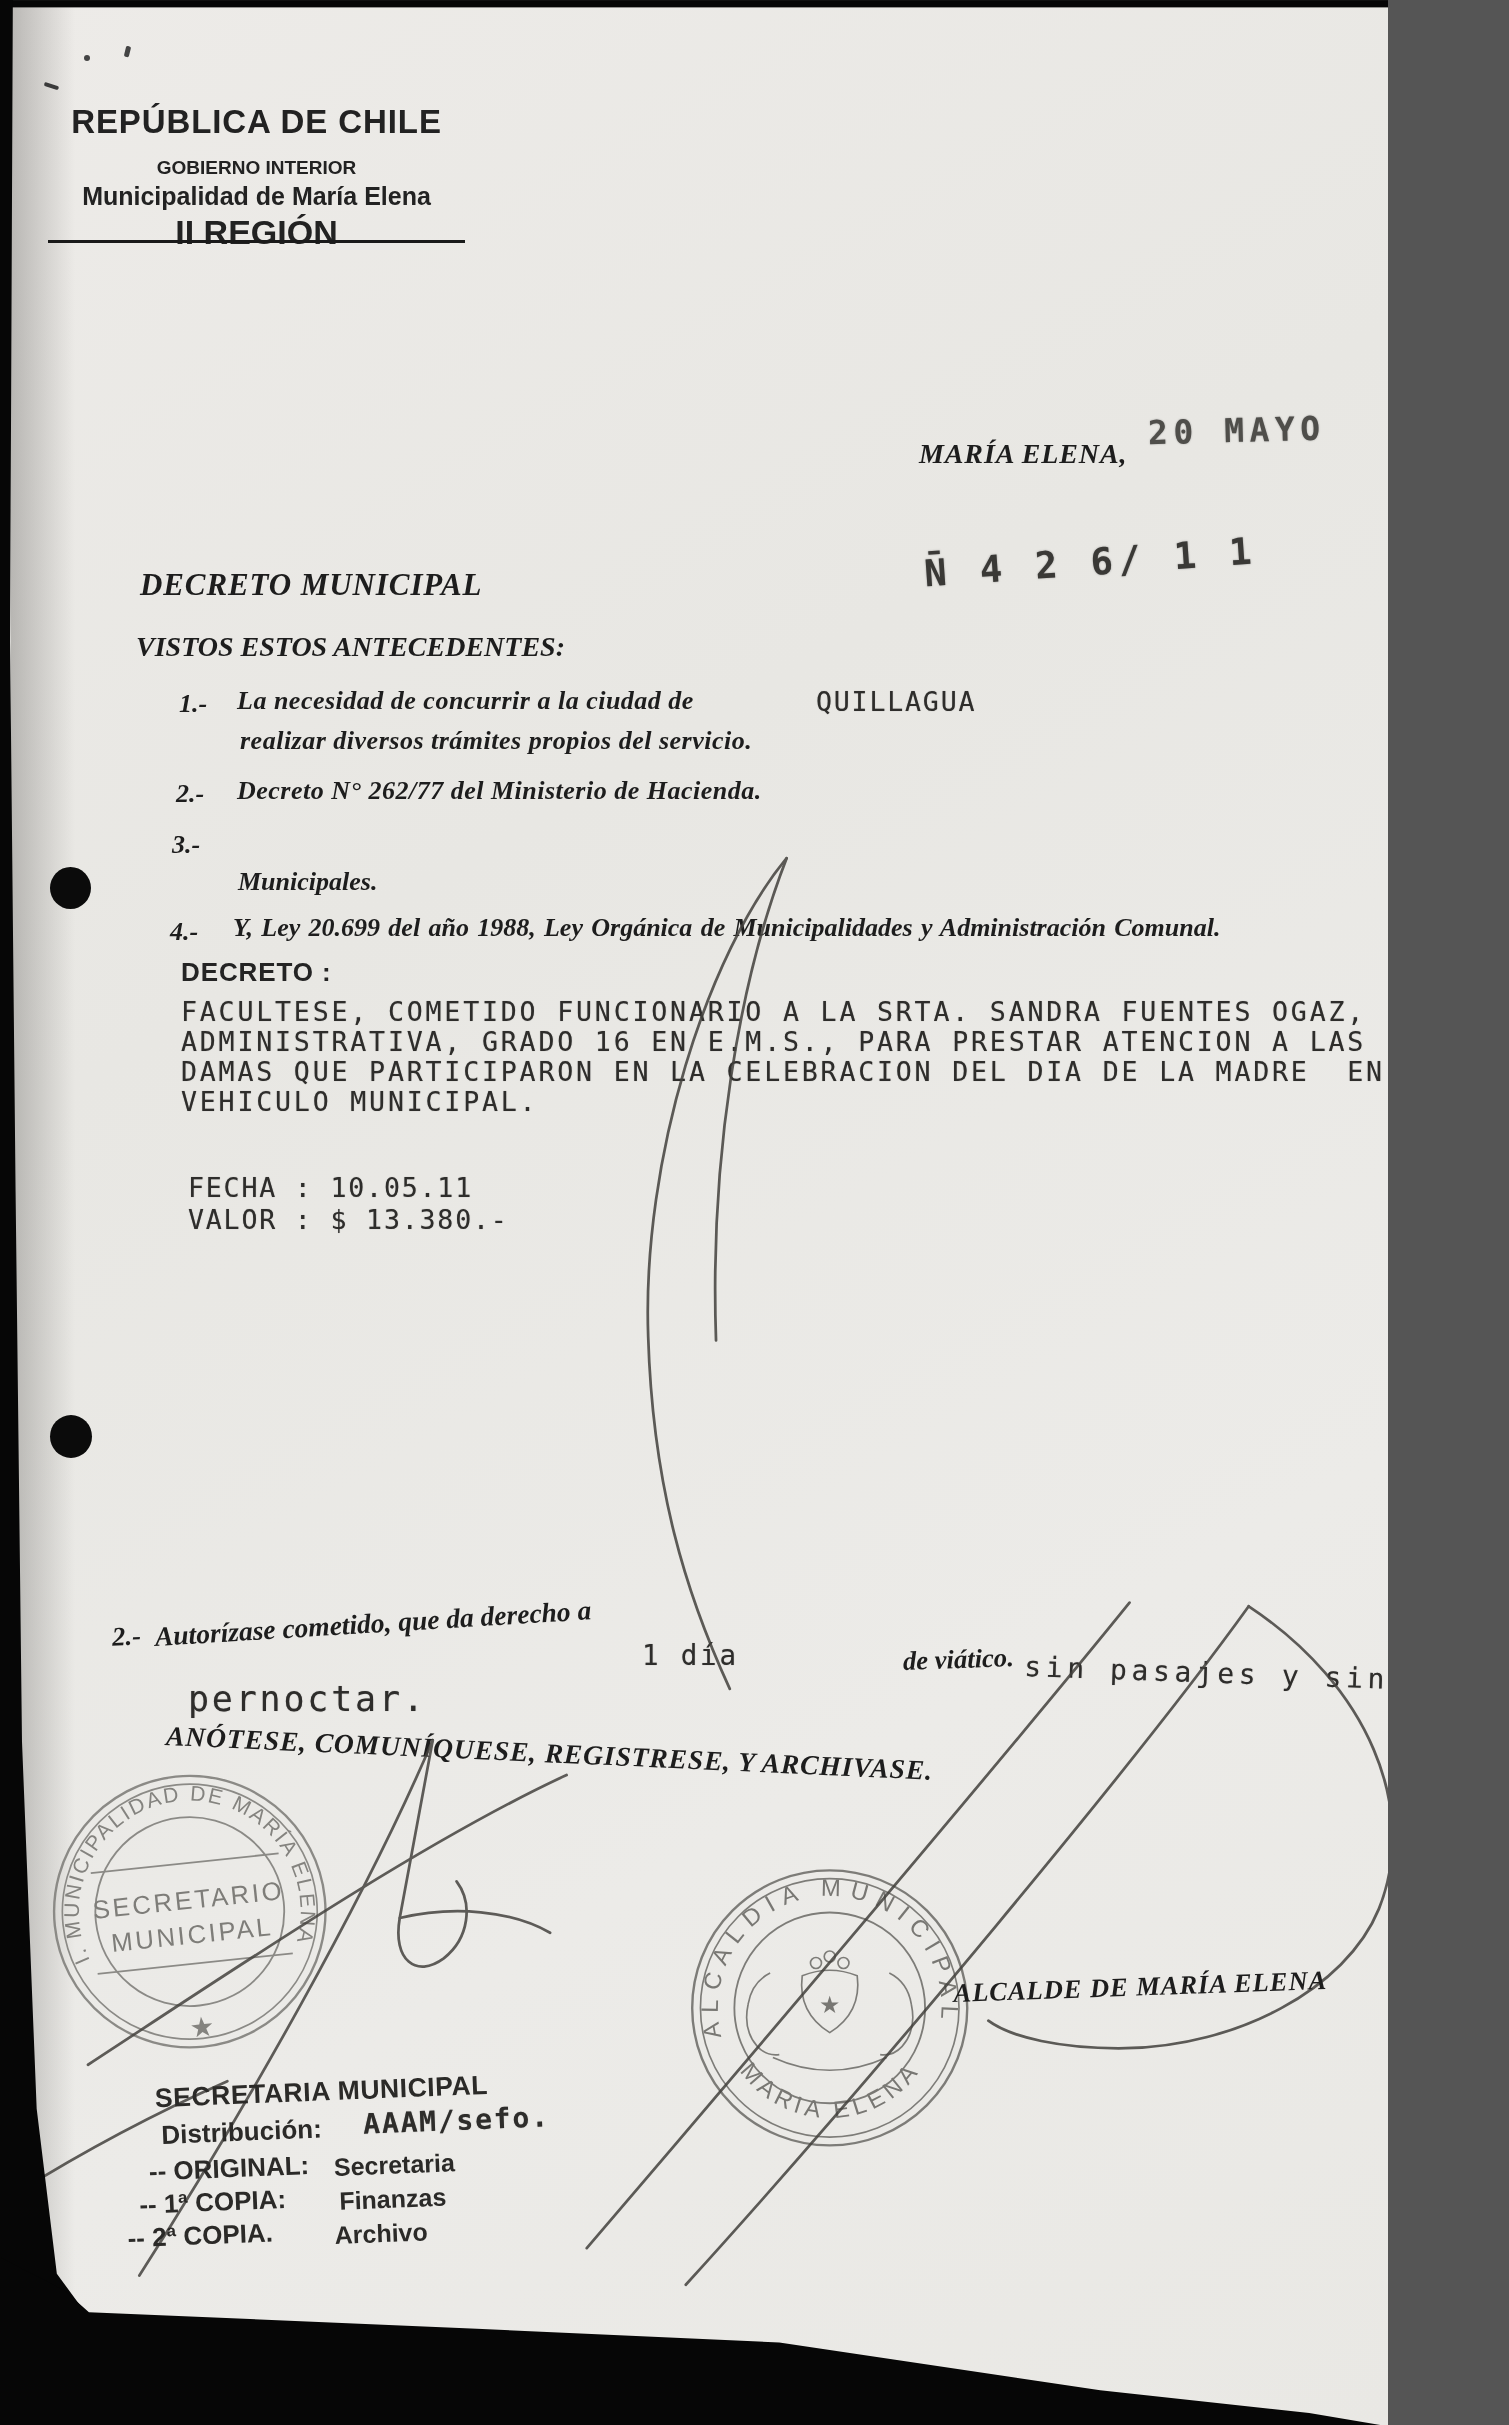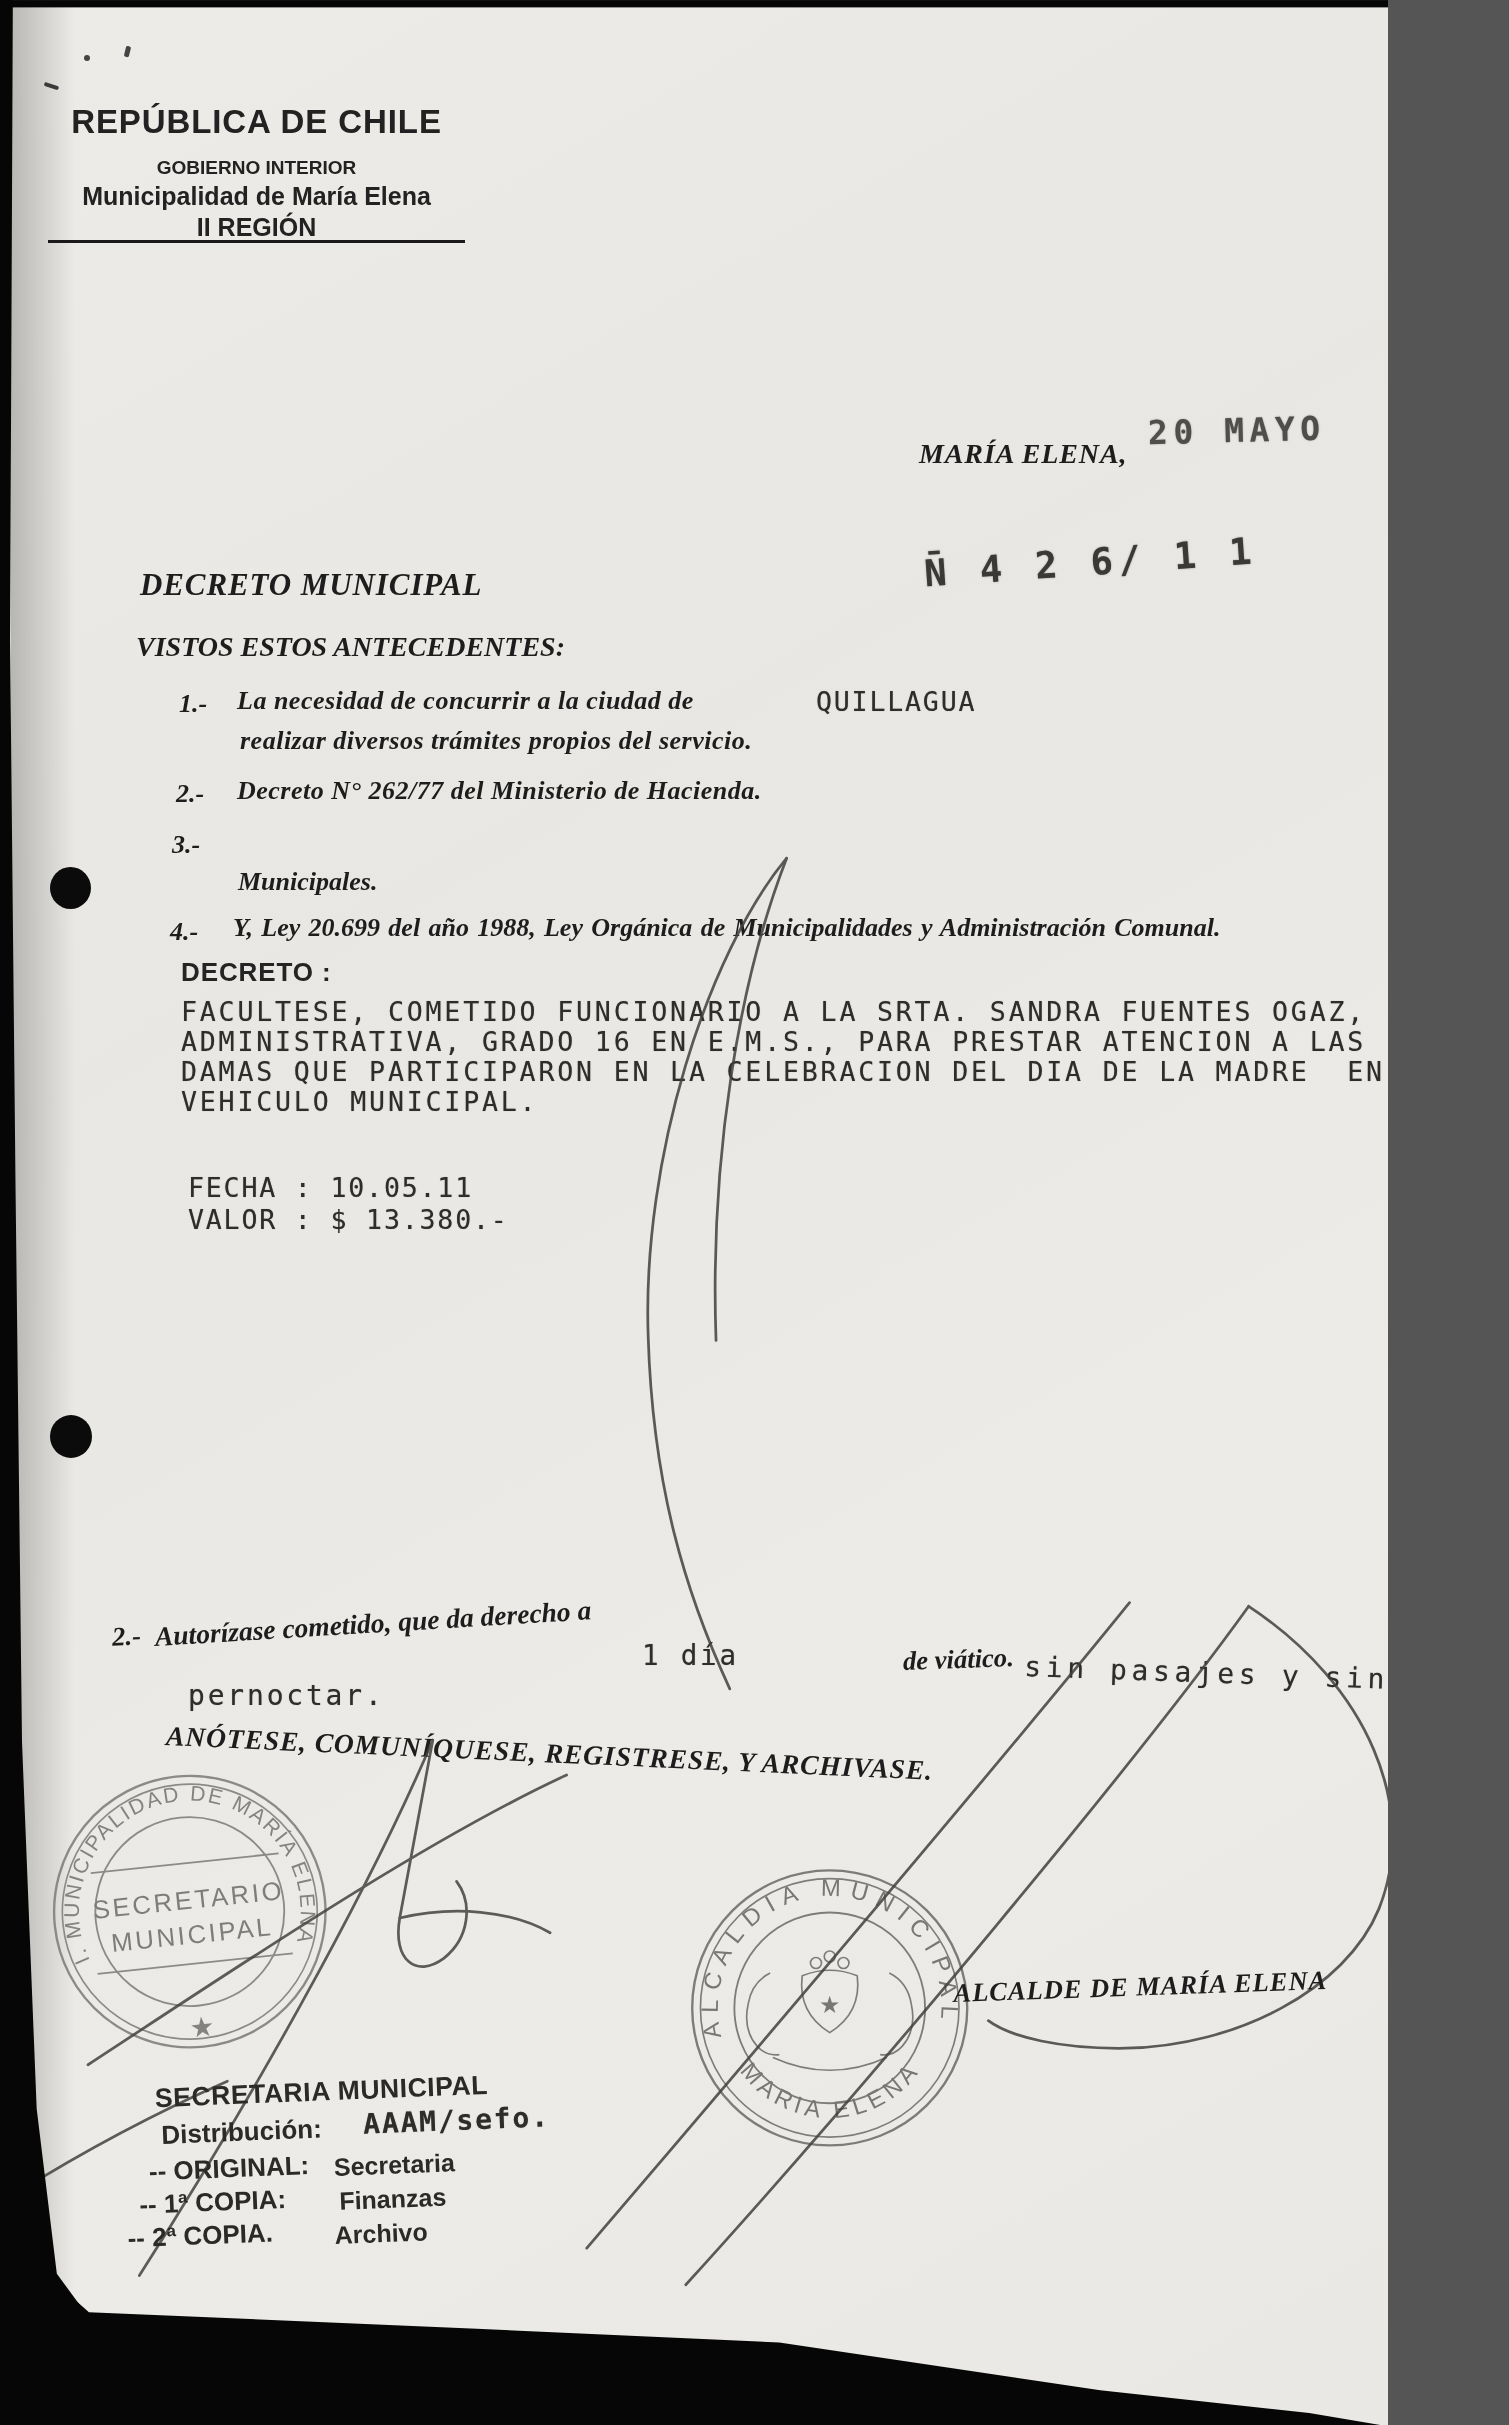--- a/index.html
+++ b/index.html
@@ -27,21 +27,21 @@
 <body>
 
 <div id="page">
 
   <div class="abs" style="left:11px;top:0;width:64px;height:2310px;background:linear-gradient(90deg,rgba(90,88,85,.35),rgba(90,88,85,0));"></div>
 
   <div class="abs lh" style="left:41px;top:103px;width:431px;">
     <div style="font-size:33px;letter-spacing:0.9px;">REPÚBLICA DE CHILE</div>
     <div style="font-size:19px;margin-top:16px;">GOBIERNO INTERIOR</div>
     <div style="font-size:25px;margin-top:2.8px;">Municipalidad de María Elena</div>
-    <div style="font-size:25px;margin-top:1.8px;">II REGIÓN</div>
+    <div style="font-size:34px;margin-top:1.8px;">II REGIÓN</div>
   </div>
   <div class="abs" style="left:48px;top:240px;width:417px;height:2.8px;background:#1a1a1a;"></div>
 
   <div class="abs" style="left:44px;top:84px;width:14.7px;height:3.7px;background:#3a3a3a;transform:rotate(18deg);border-radius:1.8px;"></div>
   <div class="abs" style="left:84px;top:55px;width:6.4px;height:6.4px;background:#444;border-radius:50%;"></div>
   <div class="abs" style="left:125px;top:46px;width:4.6px;height:11px;background:#444;transform:rotate(14deg);border-radius:1.8px;"></div>
 
   <div class="abs ser" style="left:919px;top:438px;font-size:28px;letter-spacing:0.9px;">MARÍA ELENA,</div>
   <div class="abs stamp-ink" style="left:1148px;top:411px;font-size:33px;letter-spacing:5.5px;transform:rotate(-1.5deg);opacity:.88;">20 MAYO</div>
 
@@ -73,21 +73,21 @@
   <div class="abs mono" style="left:181px;top:1086px;font-size:26.6px;letter-spacing:2.8px;text-align:center;">VEHICULO MUNICIPAL.</div>
 
   <div class="abs mono" style="left:188px;top:1172px;font-size:26.6px;letter-spacing:1.8px;">FECHA : 10.05.11</div>
   <div class="abs mono" style="left:188px;top:1204px;font-size:26.6px;letter-spacing:1.8px;">VALOR : $ 13.380.-</div>
 
   <div class="abs ser" style="left:112px;top:1621px;font-size:26.6px;transform:rotate(-3deg);">2.-</div>
   <div class="abs ser" style="left:154px;top:1621px;font-size:27.5px;transform:rotate(-3.5deg);transform-origin:left top;">Autorízase cometido, que da derecho a</div>
   <div class="abs mono" style="left:642px;top:1639px;font-size:27.5px;letter-spacing:2.8px;">1 día</div>
   <div class="abs ser" style="left:903px;top:1644px;font-size:26.6px;transform:rotate(-2deg);">de viático.</div>
   <div class="abs mono" style="left:1025px;top:1650px;font-size:28px;letter-spacing:4.6px;transform:rotate(2deg);transform-origin:left top;">sin pasajes y sin</div>
-  <div class="abs mono" style="left:188px;top:1679px;font-size:28px;letter-spacing:2.8px;">pernoctar.</div>
+  <div class="abs mono" style="left:188px;top:1679px;font-size:35px;letter-spacing:2.8px;">pernoctar.</div>
 
   <div class="abs ser" style="left:167px;top:1720px;font-size:27.5px;letter-spacing:0.9px;transform:rotate(2.6deg);transform-origin:left top;">ANÓTESE, COMUNÍQUESE, REGISTRESE, Y ARCHIVASE.</div>
 
   <svg class="edge" width="1510" height="2426" viewBox="0 0 1647 2646">
 
     <g stroke="#8b8a86" fill="none" transform="rotate(-6 207 2085)">
       <circle cx="207" cy="2085" r="148" stroke-width="2.6"></circle>
       <circle cx="207" cy="2085" r="139" stroke-width="1.8"></circle>
       <circle cx="207" cy="2085" r="103" stroke-width="2"></circle>
       <path id="secArc" d="M93.3,2126.4 A121,121 0 1 1 248.4,2198.7" stroke="none"></path>

